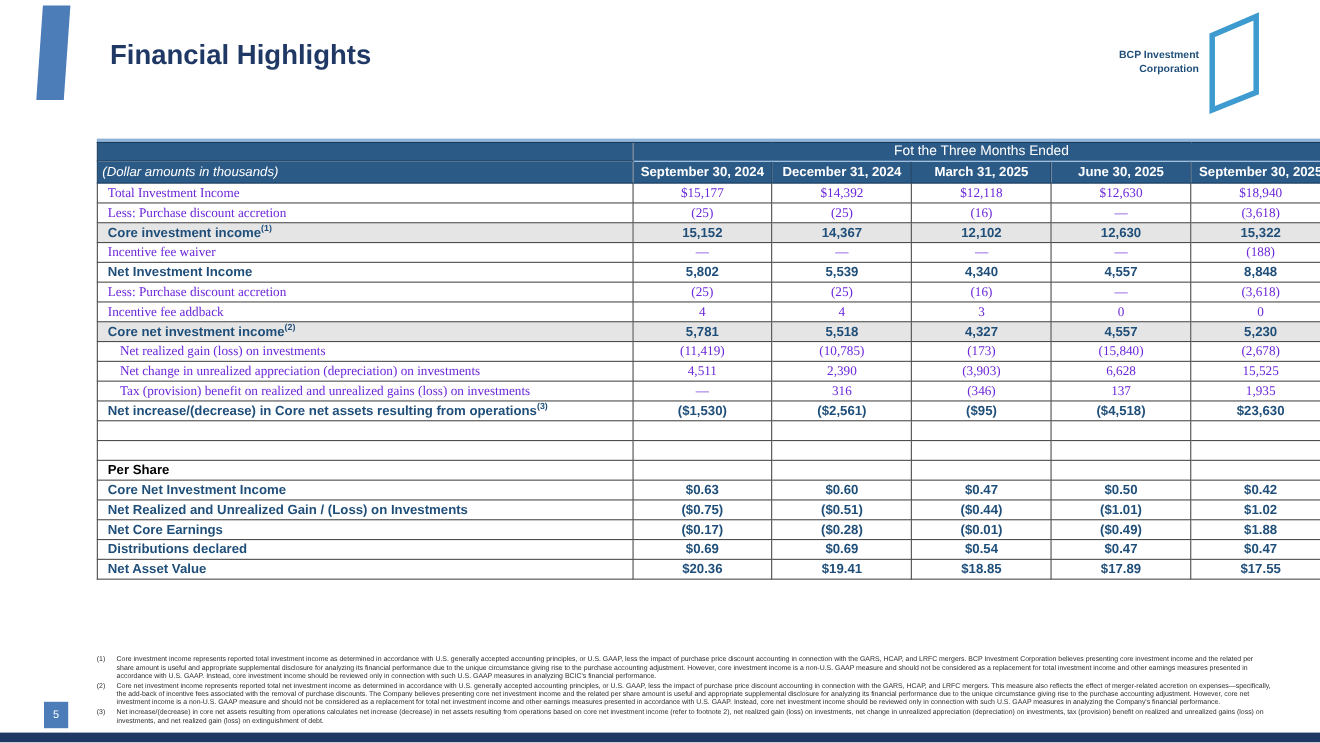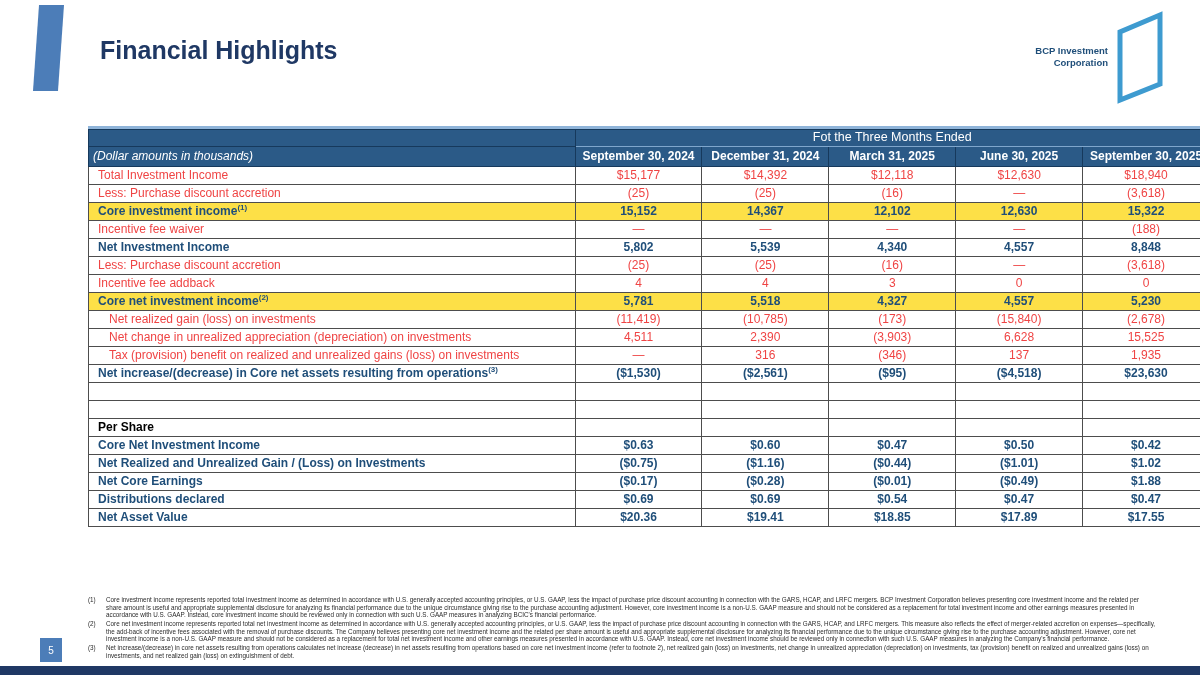--- a/index.html
+++ b/index.html
@@ -8,44 +8,44 @@
 
   
   .accent-bar{position:absolute;left:36px;top:5px;width:25px;height:86px;background:#4C7DB8;
               transform:skewX(-4deg);}
   .title{position:absolute;left:100px;top:36px;margin:0;font-size:25px;font-weight:700;color:#1F3864;}
   .bottom-bar{position:absolute;left:0;bottom:0;width:100%;height:9px;background:#1F3864;}
   .page-num{position:absolute;left:40px;top:638px;width:22px;height:24px;background:#4C7DB8;color:#fff;
             font-size:10px;display:flex;align-items:center;justify-content:center;}
 
   
-  .logo{position:absolute;top:8px;right:32px;display:flex;align-items:center;gap:2px;}
+  .logo{position:absolute;top:8px;right:50px;display:flex;align-items:center;gap:2px;}
   .logo-text{font-size:9.5px;font-weight:700;color:#1F4E79;text-align:right;line-height:1.25;}
   .logo-icon{display:block;}
 
   
   .table-wrap{position:absolute;left:88px;top:126px;width:1122px;border-top:3px solid #8FB4D9;}
   table{border-collapse:collapse;width:100%;table-layout:fixed;font-size:12px;}
   col.c-label{width:464px;}
   col.c-data{width:121px;}
   th,td{border:1px solid #4d4d4d;padding:0 4px;height:17px;line-height:1.1;overflow:hidden;white-space:nowrap;}
   thead th{border-color:#16395c;}
   .corner-span,.span-head{background:#2B5A87;height:16px;}
   .span-head{color:#fff;text-align:center;font-weight:400;font-size:12.5px;
              border-left:1px solid #7fa6cc;border-bottom:1px solid #7fa6cc;}
   .corner{background:#2B5A87;color:#fff;font-style:italic;font-weight:400;text-align:left;font-size:12px;height:19px;margin-left:19px;}
   .datecol{background:#2B5A87;color:#fff;font-weight:700;text-align:center;font-size:12px;height:19px;margin-left:18px;}
 
   tbody td.lbl{text-align:left;}
   tbody td.val{text-align:center;}
   td.lbl.indent{padding-left:9px;}
   td.lbl.flush{padding-left:20px;}
-  tr.plain td{color:#ef4444;font-weight:400;}
+  tr.plain td{color:#6d28d9;font-weight:400;font-family:Liberation Serif, serif;}
   tr.emph td, tr.emph-shaded td{color:#1F4E79;font-weight:700;}
-  tr.emph-shaded td{background:#fde047;}
+  tr.emph-shaded td{background:#e5e5e5;}
   tr.section td{color:#000;font-weight:700;margin-top:40px;}
   tr.spacer td{height:17px;}
   sup{font-size:8px;line-height:0;}
 
   
   .footnotes{position:absolute;left:88px;top:596px;width:1068px;color:#2b2b2b;
              font-size:6.3px;line-height:1.22;}
   .fn{display:flex;margin-bottom:1px;}
   .fn-num{flex:0 0 18px;}
   .fn-text{flex:1;text-align:left;}
@@ -218,21 +218,21 @@
             <td class="lbl indent">Core Net Investment Income</td>
             <td class="val">$0.63</td>
             <td class="val">$0.60</td>
             <td class="val">$0.47</td>
             <td class="val">$0.50</td>
             <td class="val">$0.42</td>
           </tr>
           <tr class="emph">
             <td class="lbl indent">Net Realized and Unrealized Gain / (Loss) on Investments</td>
             <td class="val">($0.75)</td>
-            <td class="val">($1.16)</td>
+            <td class="val">($0.51)</td>
             <td class="val">($0.44)</td>
             <td class="val">($1.01)</td>
             <td class="val">$1.02</td>
           </tr>
           <tr class="emph">
             <td class="lbl indent">Net Core Earnings</td>
             <td class="val">($0.17)</td>
             <td class="val">($0.28)</td>
             <td class="val">($0.01)</td>
             <td class="val">($0.49)</td>

